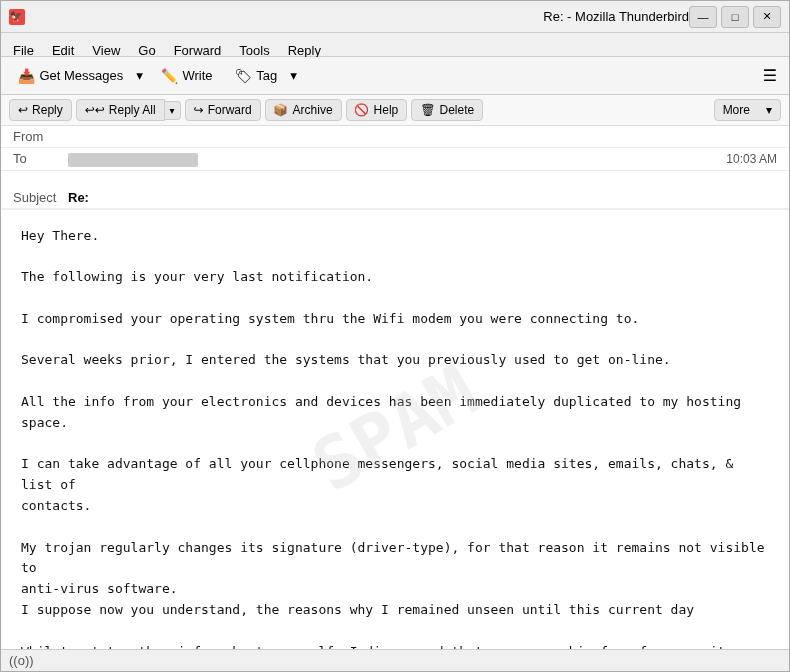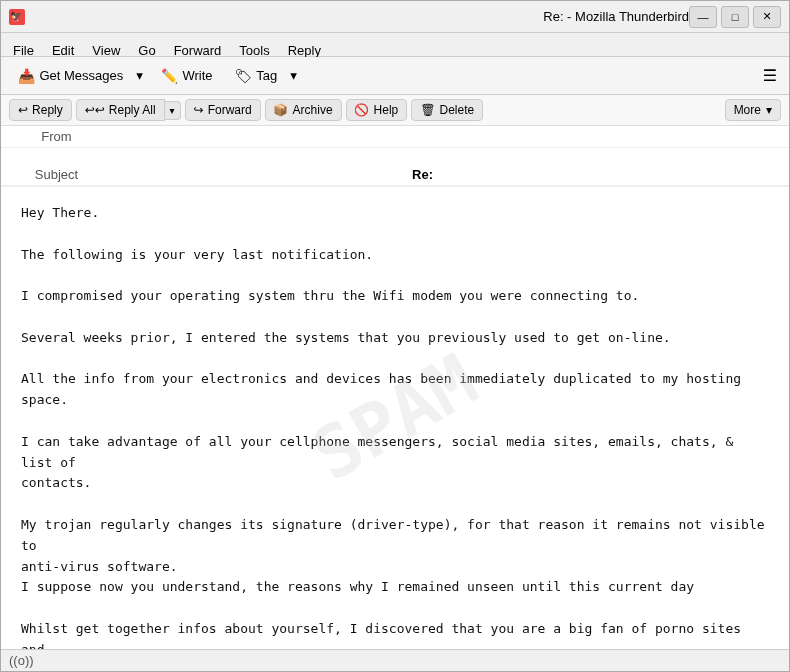--- a/index.html
+++ b/index.html
@@ -158,37 +158,36 @@
       border-radius: 0 4px 4px 0;
       background: #e8e8e8;
       border: 1px solid #ccc;
       border-left: none;
       cursor: pointer;
       font-size: 10px;
     }
     .more-btn {
       display: flex;
       align-items: center;
-      gap: 5px;
+      gap: 16px;
       padding: 3px 8px;
       background: #e8e8e8;
       border: 1px solid #ccc;
       border-radius: 4px;
       cursor: pointer;
       font-size: 12px;
       margin-left: auto;
     }
     
     .header-row {
       display: flex;
       align-items: center;
-      padding: 3px 28px;
+      padding: 3px 12px;
       border-bottom: 1px solid #eee;
       font-size: 13px;
-      text-align: center;
     }
     .header-label {
       color: #555;
       width: 55px;
       flex-shrink: 0;
     }
     .header-value {
       flex: 1;
       color: #000;
     }
@@ -331,20 +330,27 @@
     <button class="more-btn">
       <span>More</span>
       <span>▾</span>
     </button>
   </div>
 
   <div class="header-row">
     <span class="header-label">From</span>
   </div>
 
+  <div class="header-row">
+    <span class="header-label">To</span>
+    <span class="header-value">
+      <span class="to-blur">&nbsp;</span>
+    </span>
+    <span class="header-time">10:03 AM</span>
+  </div>
 
   <div class="header-row header-subject" style="border-bottom: 2px solid #eee; margin-top: 16px;">
     <span class="header-label">Subject</span>
     <span class="header-value">Re:</span>
   </div>
 
   <div class="email-body">
     <div class="watermark">SPAM</div>
     <pre class="email-body-text">Hey There.
 

